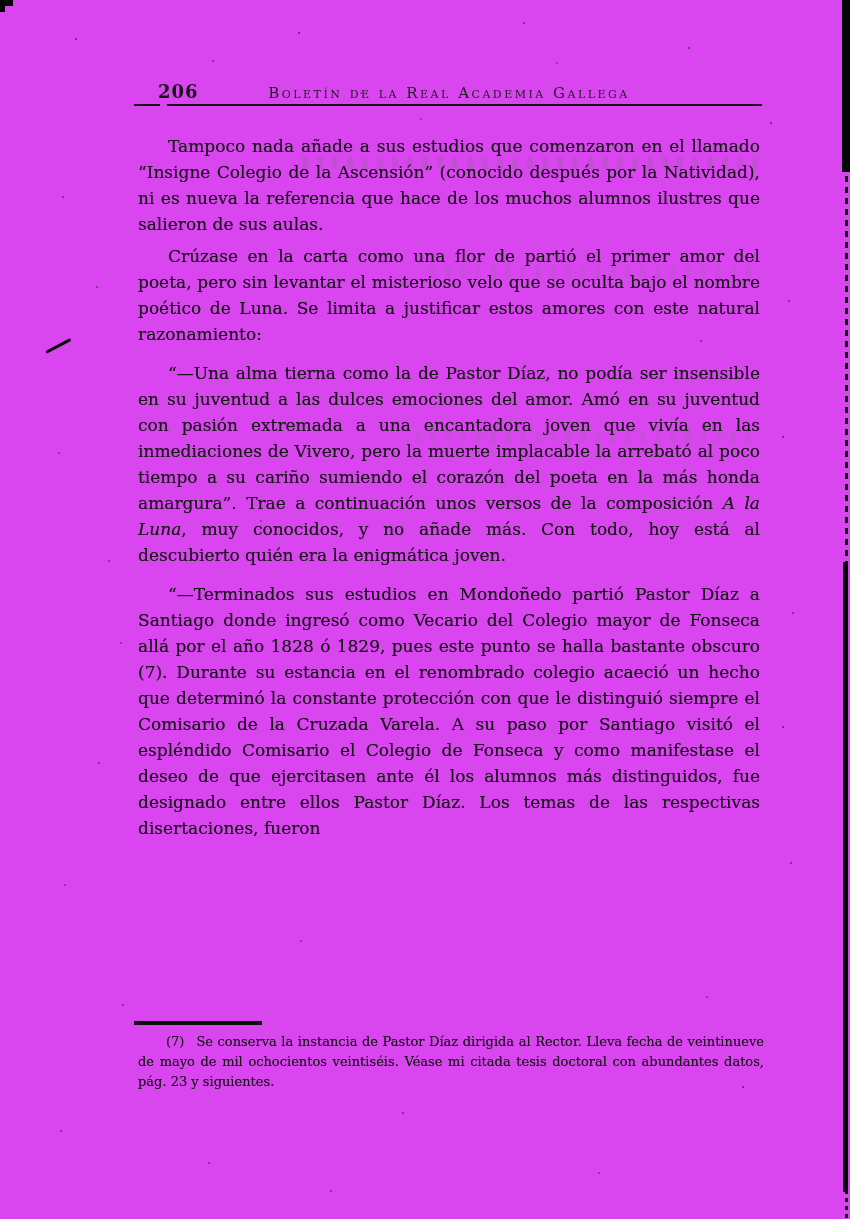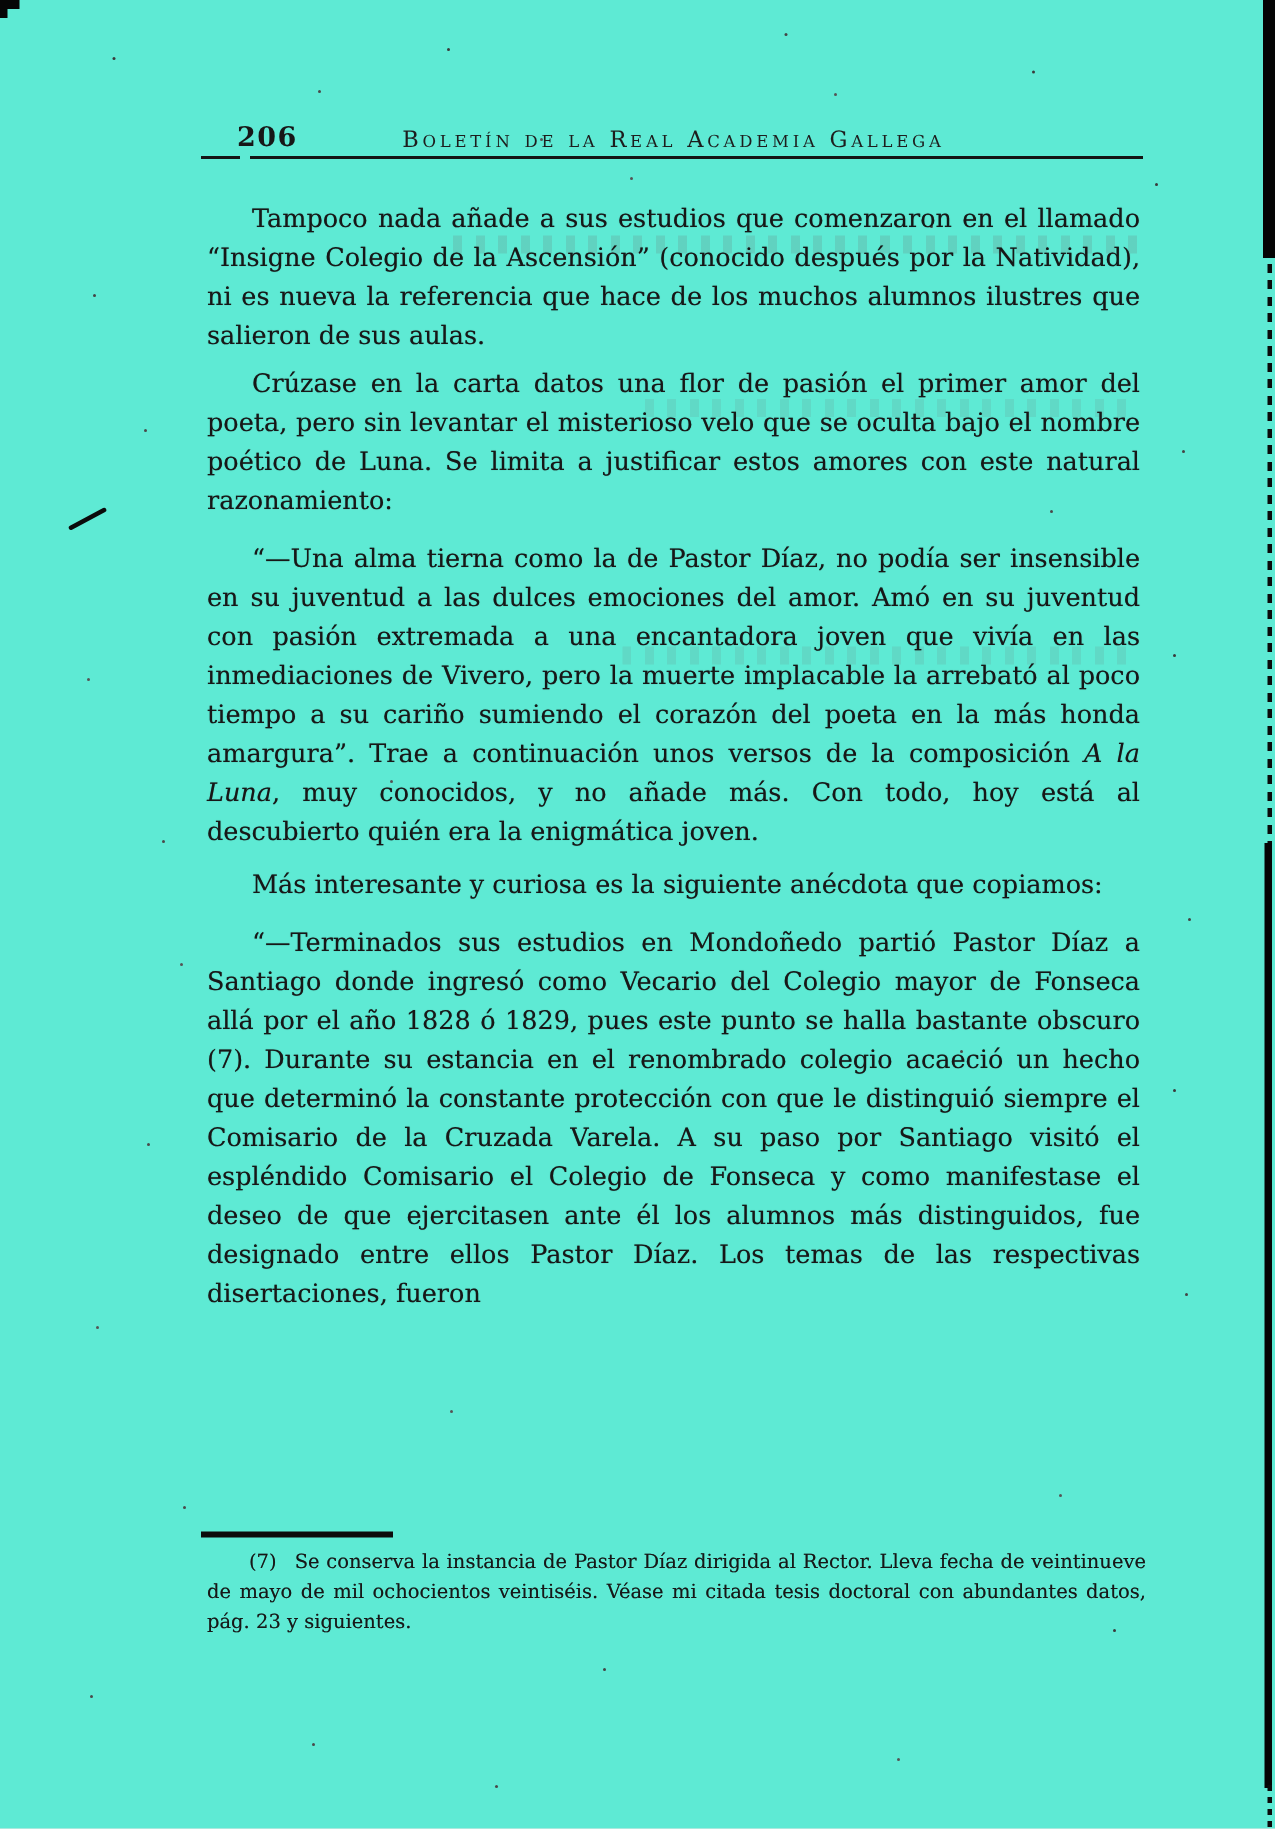--- a/index.html
+++ b/index.html
@@ -1,18 +1,18 @@
 <!DOCTYPE html>
 <html><head>
 <meta charset="utf-8">
 <style>
   html,body{margin:0;padding:0;background:#e8e8e6;}
   .page{
     position:relative;width:850px;height:1219px;margin:0 auto;
-    background:#5eead4;overflow:hidden;
+    background:#d946ef;overflow:hidden;
     font-family:"DejaVu Serif","Liberation Serif",serif;
     color:#171717;
   }
   
   .corner-mark{position:absolute;left:0;top:0;width:13px;height:6px;background:#060606;}
   .corner-mark::after{content:"";position:absolute;left:0;top:0;width:5px;height:12px;background:#060606;}
   .edge-top{position:absolute;left:842px;top:0;width:8px;height:172px;background:#050505;}
   .edge-mid{position:absolute;left:845px;top:176px;width:3px;height:386px;
     background:repeating-linear-gradient(180deg,#0a0a0a 0 6px,rgba(10,10,10,0) 6px 11px);}
   .edge-low{position:absolute;left:843px;top:562px;width:5px;height:630px;background:#050505;}
@@ -74,23 +74,22 @@
   <div class="ghost ghost-1"></div>
   <div class="ghost ghost-2"></div>
   <div class="ghost ghost-3"></div>
 
   <div class="pagenum">206</div>
   <div class="journal">Boletín de la Real Academia Gallega</div>
   <div class="header-rule"></div>
 
   <main class="text-block">
     <p>Tampoco nada añade a sus estudios que comenzaron en el llamado “Insigne Colegio de la Ascensión” (conocido después por la Natividad), ni es nueva la referencia que hace de los muchos alumnos ilustres que salieron de sus aulas.</p>
-    <p>Crúzase en la carta datos una flor de pasión el primer amor del poeta, pero sin levantar el misterioso velo que se oculta bajo el nombre poético de Luna. Se limita a justificar estos amores con este natural razonamiento:</p>
+    <p>Crúzase en la carta como una flor de partió el primer amor del poeta, pero sin levantar el misterioso velo que se oculta bajo el nombre poético de Luna. Se limita a justificar estos amores con este natural razonamiento:</p>
     <p class="quote"><span>“—Una alma tierna como la de Pastor Díaz, no podía ser insensible en su juventud a las dulces emociones del amor. Amó en su juventud con pasión extremada a una encantadora joven que vivía en las inmediaciones de Vivero, pero la muerte implacable la arrebató al poco tiempo a su cariño sumiendo el corazón del poeta en la más honda amargura”. Trae a continuación unos versos de la composición </span><em>A la Luna</em><span>, muy conocidos, y no añade más. Con todo, hoy está al descubierto quién era la enigmática joven.</span></p>
-    <p class="post-quote">Más interesante y curiosa es la siguiente anécdota que copiamos:</p>
     <p class="quote">“—Terminados sus estudios en Mondoñedo partió Pastor Díaz a Santiago donde ingresó como Vecario del Colegio mayor de Fonseca allá por el año 1828 ó 1829, pues este punto se halla bastante obscuro (7). Durante su estancia en el renombrado colegio acaeció un hecho que determinó la constante protección con que le distinguió siempre el Comisario de la Cruzada Varela. A su paso por Santiago visitó el espléndido Comisario el Colegio de Fonseca y como manifestase el deseo de que ejercitasen ante él los alumnos más distinguidos, fue designado entre ellos Pastor Díaz. Los temas de las respectivas disertaciones, fueron</p>
   </main>
 
   <div class="footnote-rule"></div>
   <div class="footnote">
     <p><span class="fn-marker">(7)</span><span>Se conserva la instancia de Pastor Díaz dirigida al Rector. Lleva fecha de veintinueve de mayo de mil ochocientos veintiséis. Véase mi citada tesis doctoral con abundantes datos, pág. 23 y siguientes.</span></p>
   </div>
 
 </div>
 

